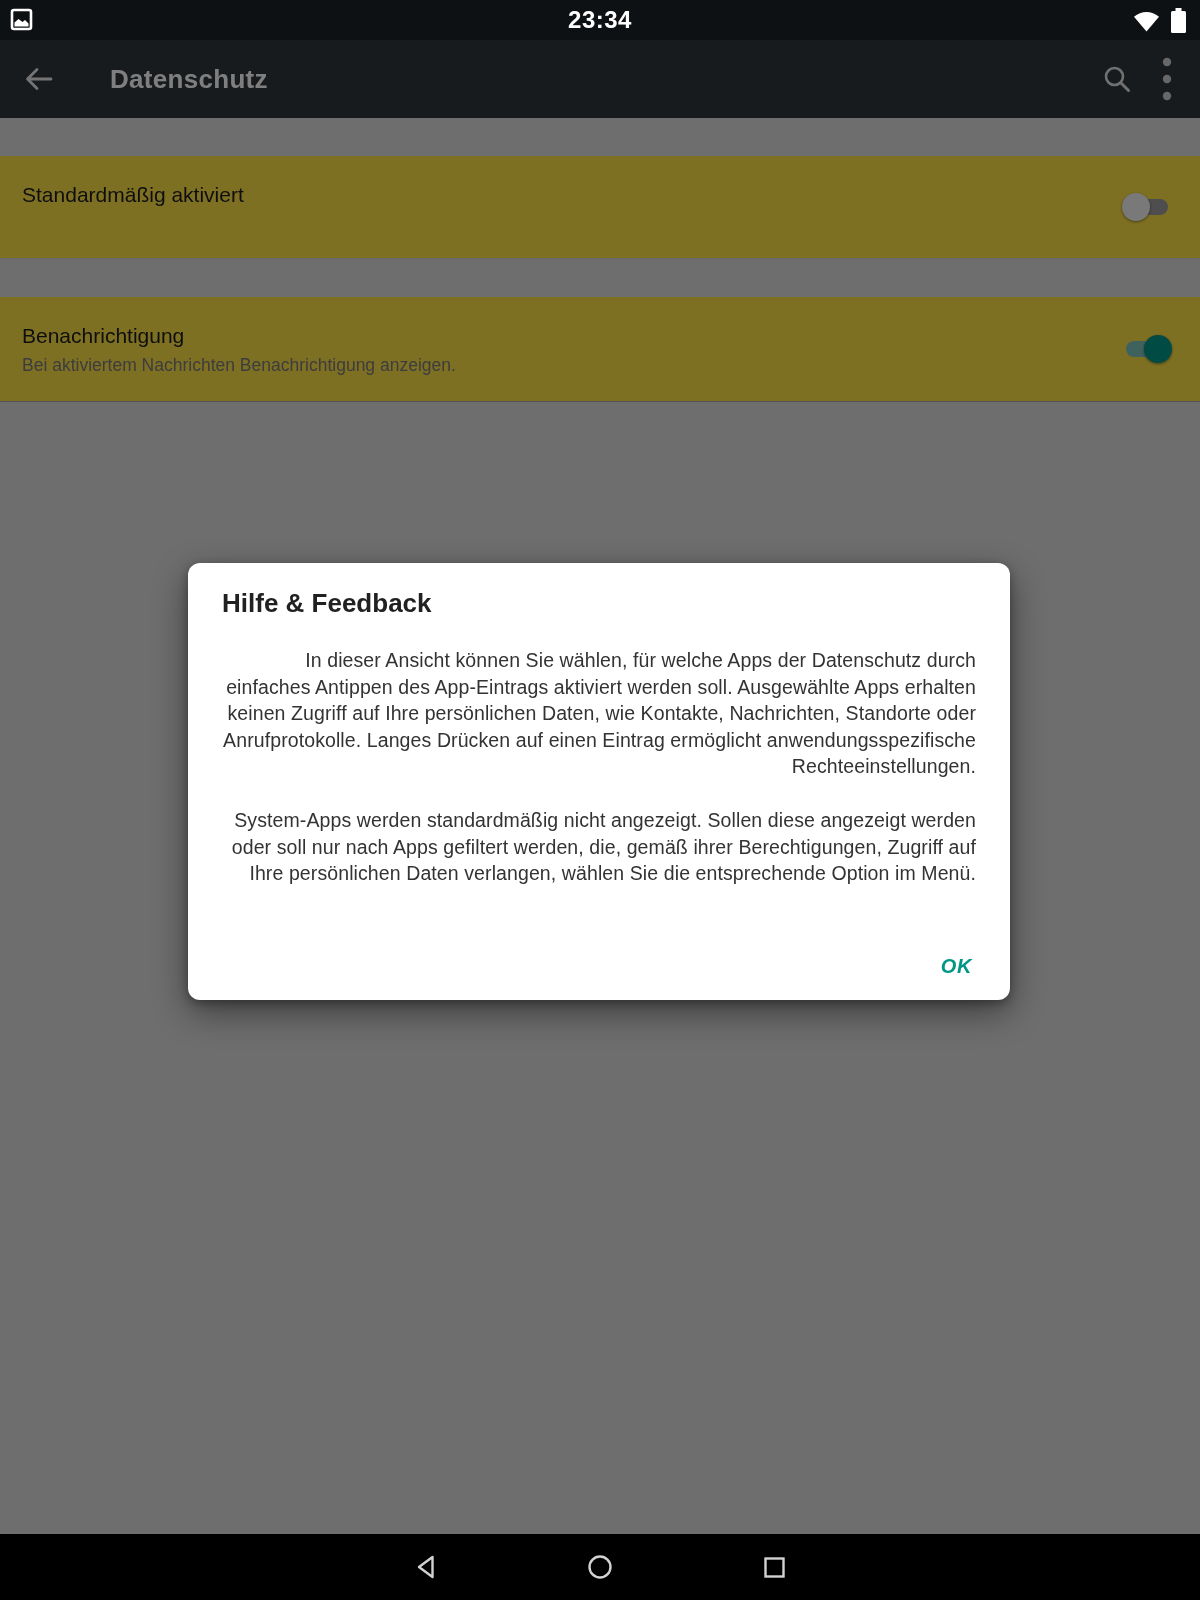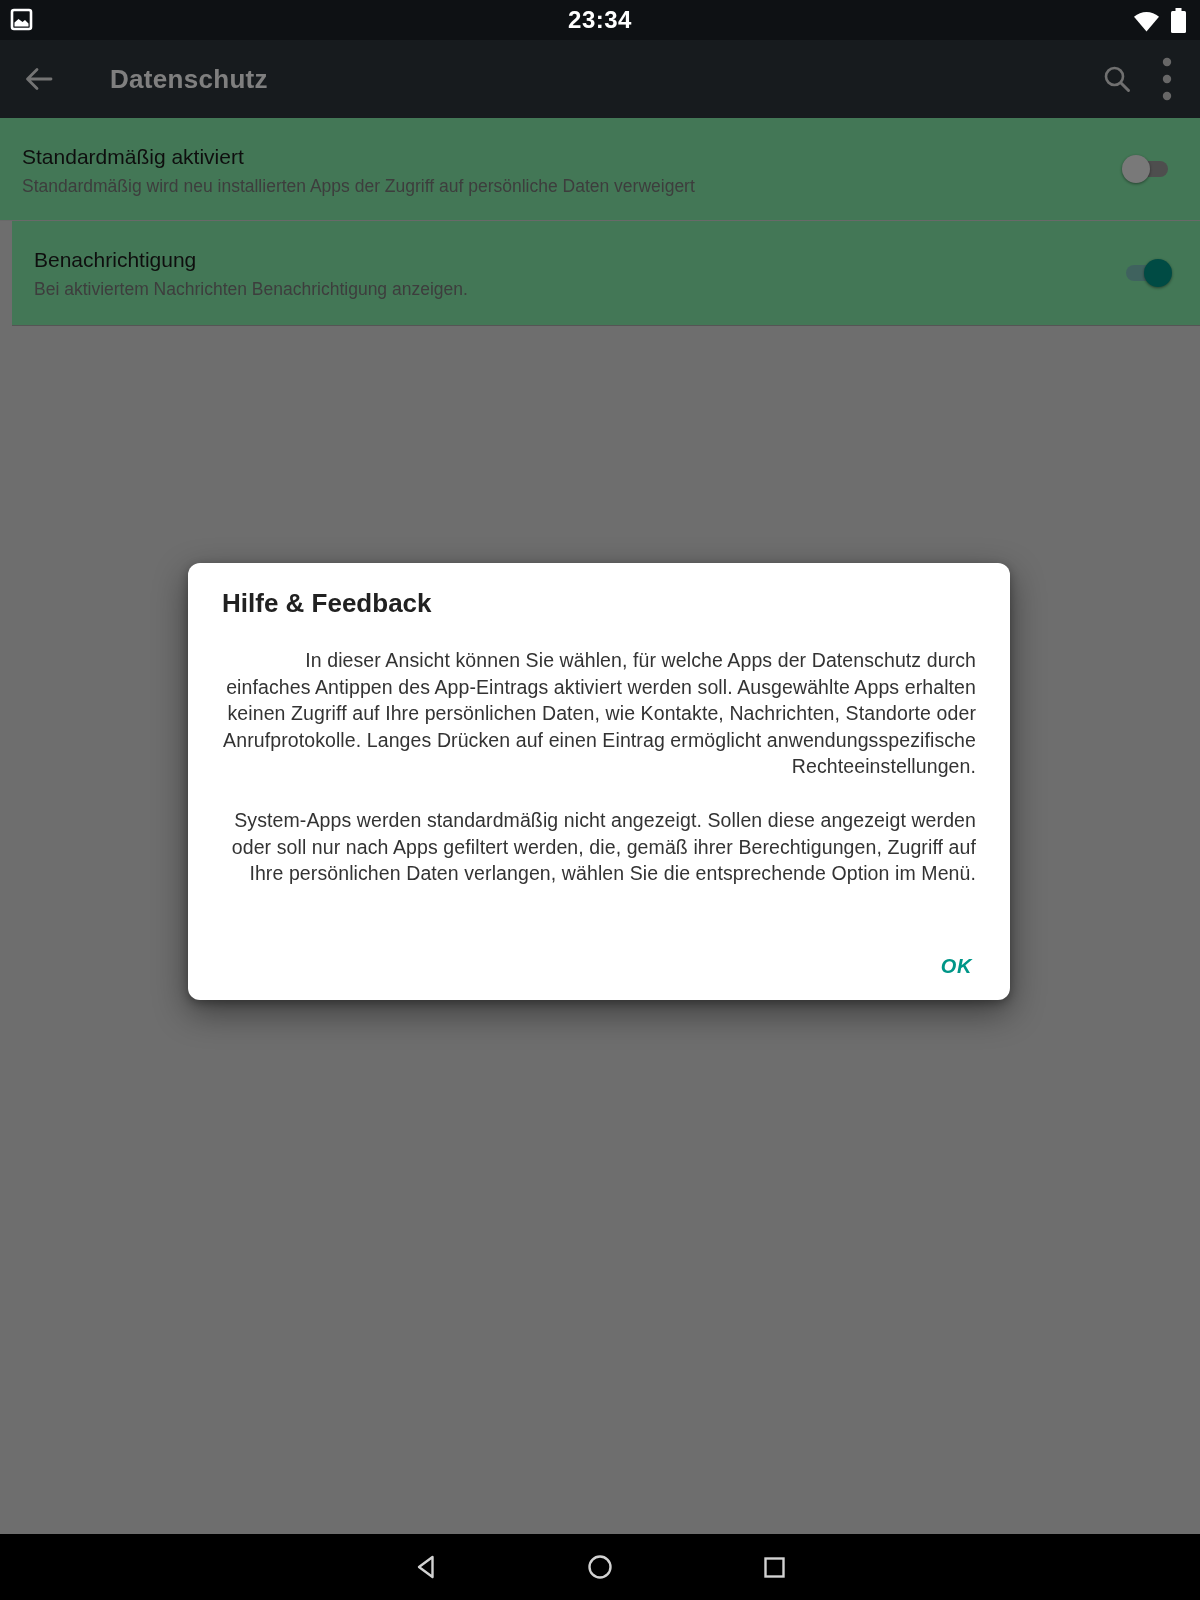--- a/index.html
+++ b/index.html
@@ -16,39 +16,39 @@
   .status-time{
     position:absolute;left:0;right:0;top:0;height:40px;
     display:flex;align-items:center;justify-content:center;
     color:#ffffff;font-size:24px;font-weight:700;letter-spacing:.5px;
   }
   .status-left{position:absolute;left:10px;top:8px;}
   .status-right{position:absolute;right:13px;top:0;height:40px;display:flex;align-items:center;gap:9px;}
   
   .content{
     position:absolute;left:0;top:40px;width:1200px;height:1494px;
-    display:flex;flex-direction:column;z-index:1;
+    display:flex;flex-direction:column;z-index:1;gap:38px;
   }
   .app-bar{
     position:relative;height:78px;background:#2e363c;flex:none;
   }
   .app-bar-title{
     position:absolute;left:110px;top:0;height:78px;display:flex;align-items:center;
     color:#ffffff;font-size:26px;font-weight:700;letter-spacing:.3px;
   }
   .back-btn{position:absolute;left:22px;top:24px;width:32px;height:30px;}
   .appbar-action{position:absolute;top:0;height:78px;display:flex;align-items:center;justify-content:center;width:48px;}
   .appbar-action.search{left:1093px;}
   .appbar-action.overflow{left:1143px;}
   .pref-item{
-    position:relative;background:#86efac;flex:none;
+    position:relative;background:#fde047;flex:none;
     padding:24px 110px 0 22px;box-sizing:border-box;
   }
   .pref-item.first{height:103px;border-bottom:1px solid #d2d2d2;}
-  .pref-item.second{height:105px;border-bottom:1px solid #ababab;margin-left:12px;}
+  .pref-item.second{height:105px;border-bottom:1px solid #ababab;}
   .pref-title{font-size:21px;color:#1d1d1d;line-height:30px;}
   .pref-subtitle{font-size:17.5px;color:#7a7a7a;line-height:24px;margin-top:2px;}
   .pref-rest{flex:1;background:#dcdcdc;}
   
   .switch{position:absolute;right:28px;top:50%;transform:translateY(-50%);width:50px;height:28px;}
   .switch .track{position:absolute;left:4px;top:6px;width:42px;height:16px;border-radius:8px;background:#9c9c9c;}
   .switch .thumb{position:absolute;top:0;left:0;width:28px;height:28px;border-radius:50%;
     background:#f2f2f2;box-shadow:0 1px 3px rgba(0,0,0,.45);}
   .switch.on .track{background:#7fc5bd;}
   .switch.on .thumb{left:22px;background:#009688;}
@@ -128,21 +128,20 @@
       <svg width="10" height="44" viewBox="0 0 10 44">
         <circle cx="5" cy="5" r="4.2" fill="#cfcfcf"></circle>
         <circle cx="5" cy="22" r="4.2" fill="#cfcfcf"></circle>
         <circle cx="5" cy="39" r="4.2" fill="#cfcfcf"></circle>
       </svg>
     </span>
   </div>
 
   <div class="pref-item first">
     <div class="pref-title">Standardmäßig aktiviert</div>
-    <div class="pref-subtitle">Standardmäßig wird neu installierten Apps der Zugriff auf persönliche Daten verweigert</div>
     <span class="switch">
       <span class="track"></span>
       <span class="thumb"></span>
     </span>
   </div>
 
   <div class="pref-item second">
     <div class="pref-title">Benachrichtigung</div>
     <div class="pref-subtitle">Bei aktiviertem Nachrichten Benachrichtigung anzeigen.</div>
     <span class="switch on">

